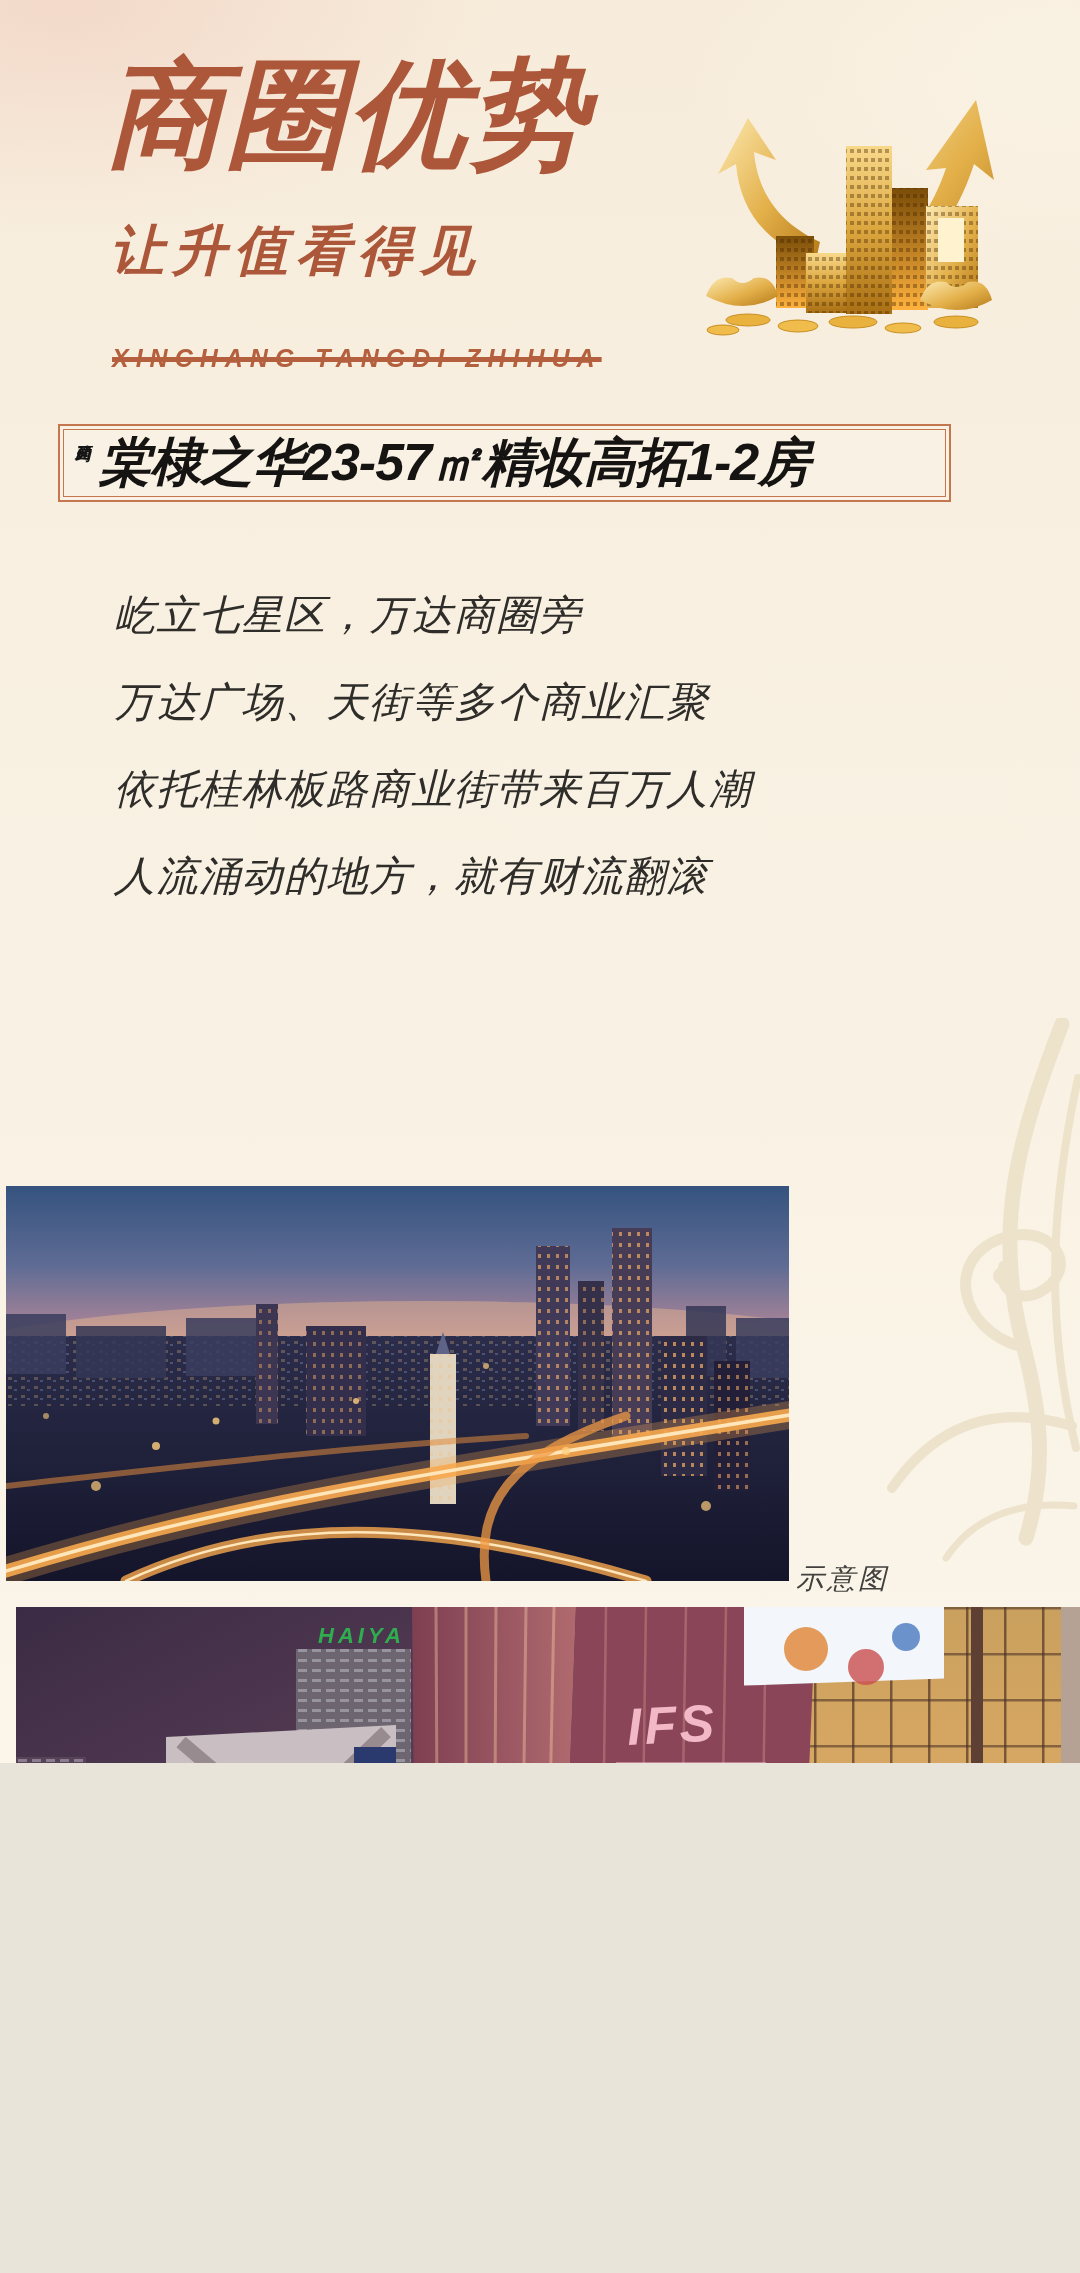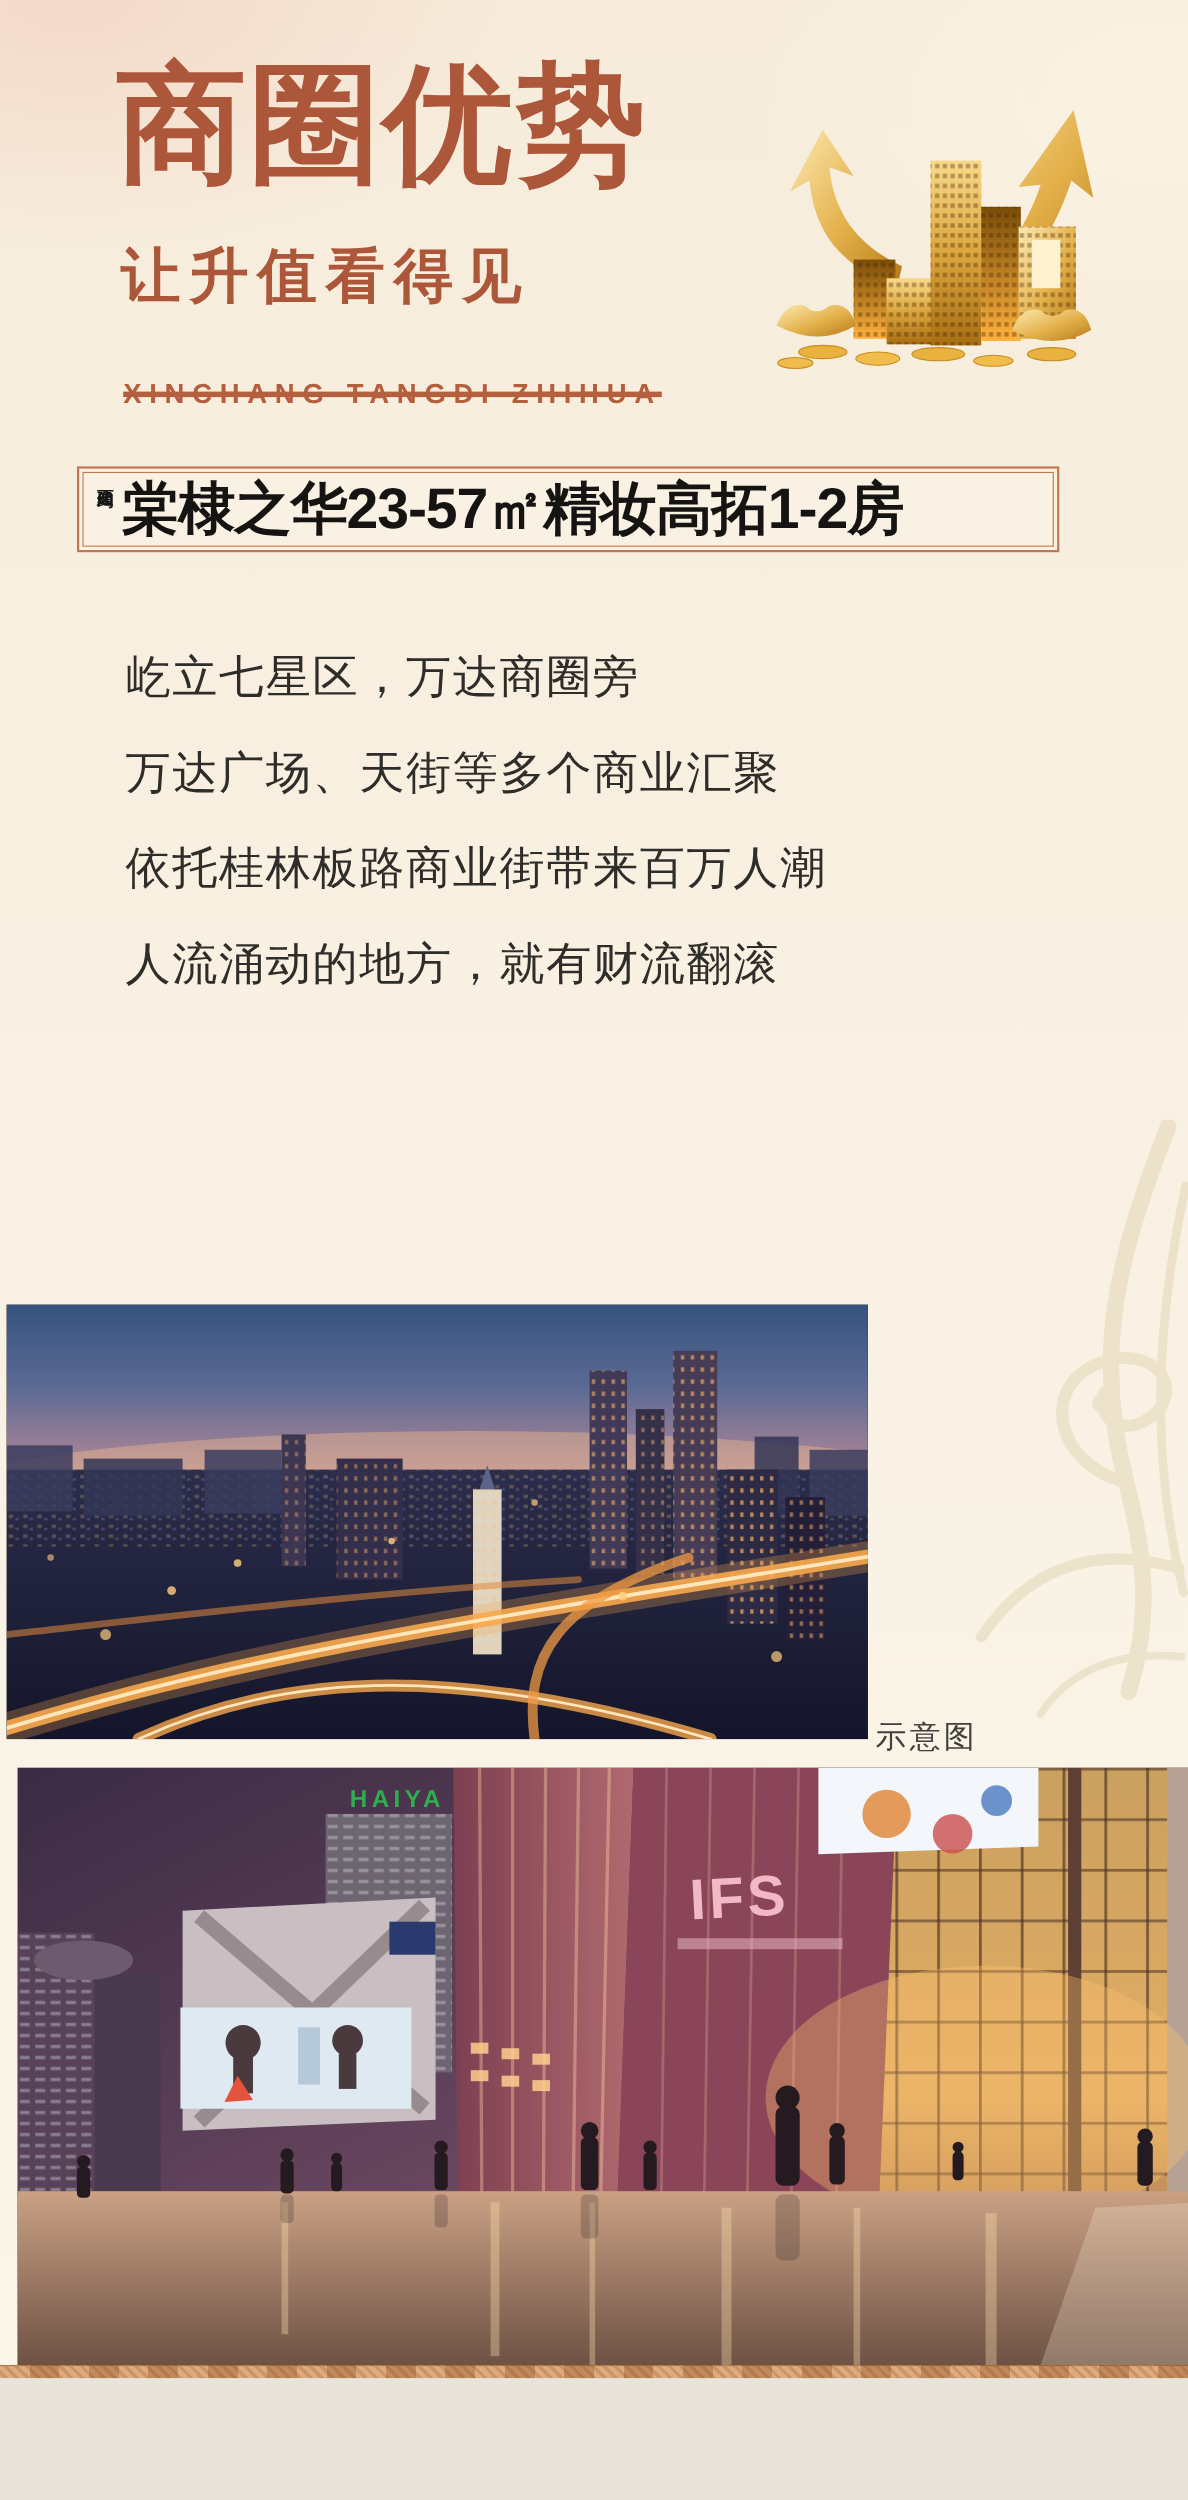--- a/index.html
+++ b/index.html
@@ -1,19 +1,20 @@
 <!DOCTYPE html>
 <html><head>
 <meta charset="utf-8">
 <style>
   html,body{margin:0;padding:0;background:#e9e4da;}
   .page{
-    position:relative;width:1080px;height:2162px;overflow:hidden;
+    position:relative;width:1080px;height:1763px;overflow:hidden;
     background:linear-gradient(180deg,#f7ecdb 0%,#f8efe0 28%,#f9f2e4 60%,#fbf5ea 100%);
     font-family:"Liberation Sans",sans-serif;
+    font-style:italic;
   }
   .bg-tint{
     position:absolute;inset:0;pointer-events:none;
     background:
       radial-gradient(620px 330px at 6% 0%, rgba(236,186,173,.38), transparent 70%),
       radial-gradient(500px 300px at 98% 4%, rgba(250,243,228,.9), transparent 75%);
   }
   
   .title{
     position:absolute;left:106px;top:44px;
@@ -29,21 +30,21 @@
   .tagline{
     position:absolute;left:112px;top:316px;width:640px;
     font-size:25px;font-weight:800;letter-spacing:7px;
     color:#b4603f;text-decoration:line-through;
     text-decoration-thickness:5px;white-space:nowrap;margin-top:28px;
   }
   .gold-illus{position:absolute;left:688px;top:48px;}
   
   .headline-box{
     position:absolute;left:58px;top:424px;width:893px;height:78px;
-    border:2px solid #c4764f;box-sizing:border-box;background:rgba(252,246,234,.35);margin-left:12px;
+    border:2px solid #c4764f;box-sizing:border-box;background:rgba(252,246,234,.35);
   }
   .headline-inner{
     position:absolute;inset:3px;border:1px solid #c4764f;
     display:flex;align-items:center;justify-content:flex-start;
     padding-left:12px;box-sizing:border-box;gap:8px;
   }
   .headline-prefix{
     writing-mode:vertical-rl;text-orientation:upright;
     font-size:15px;font-weight:800;color:#141414;line-height:1;
     letter-spacing:1px;height:60px;

